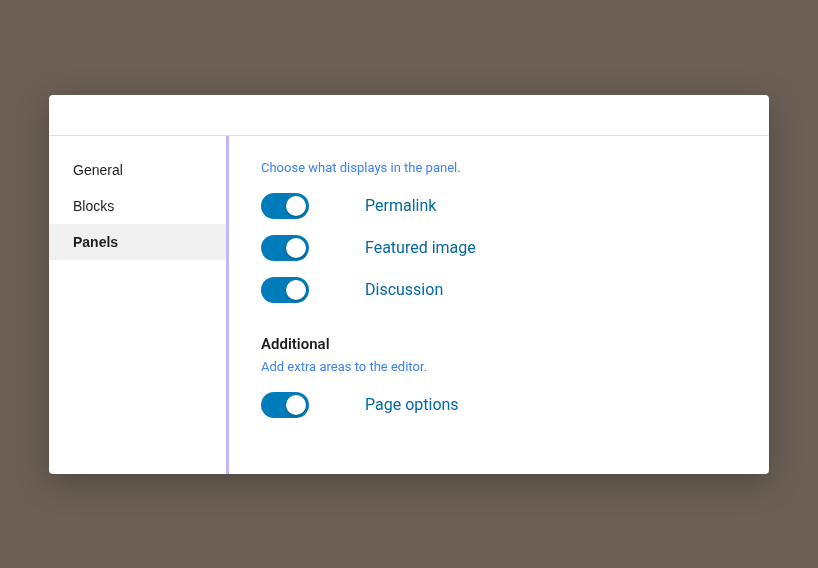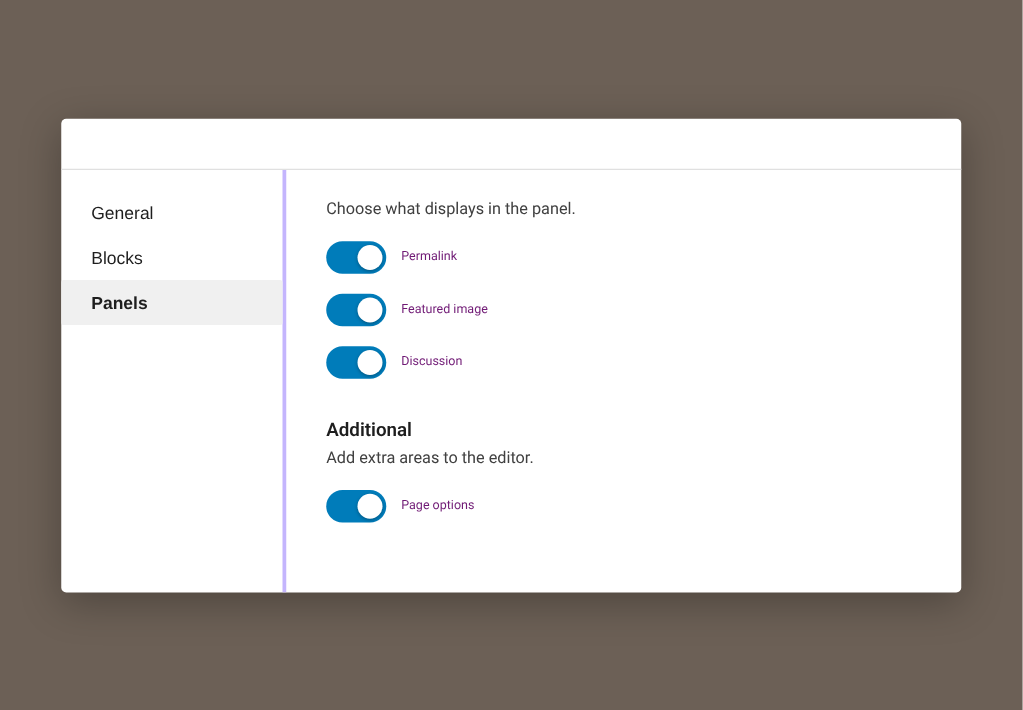--- a/index.html
+++ b/index.html
@@ -99,34 +99,35 @@
 
     .section-title {
       font-size: 15px;
       font-weight: 600;
       color: #1e1e1e;
       margin-bottom: 6px;
     }
 
     .section-desc {
       font-size: 13px;
-      color: #404040;
+      color: #3b82f6;
       margin-bottom: 18px;
     }
 
     .toggle-row {
       display: flex;
       align-items: center;
       margin-bottom: 16px;
       gap: 12px;
     }
 
     .toggle-label {
-      font-size: 10px;
-      color: #701a75;
+      font-size: 16px;
+      color: #0369a1;
+      margin-left: 44px;
     }
 
     
     .toggle {
       position: relative;
       width: 48px;
       height: 26px;
       flex-shrink: 0;
       cursor: pointer;
     }

